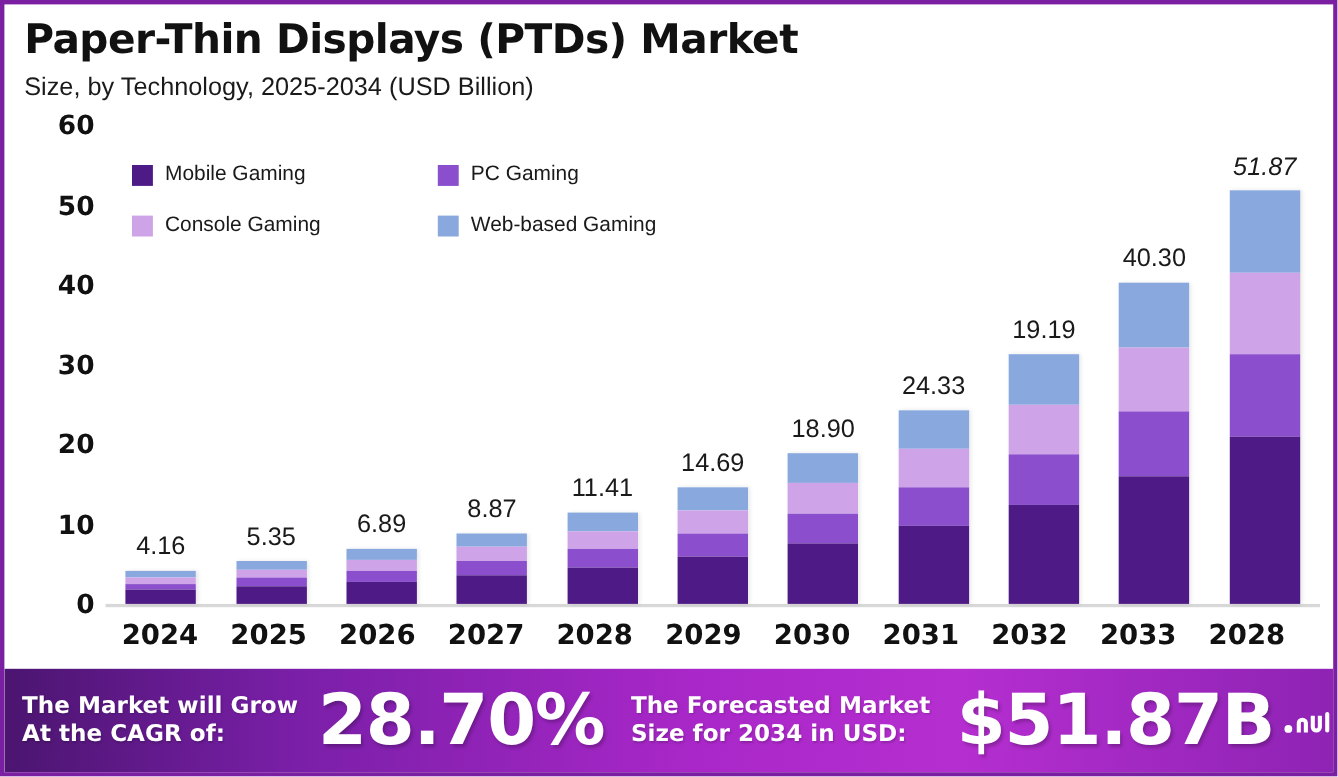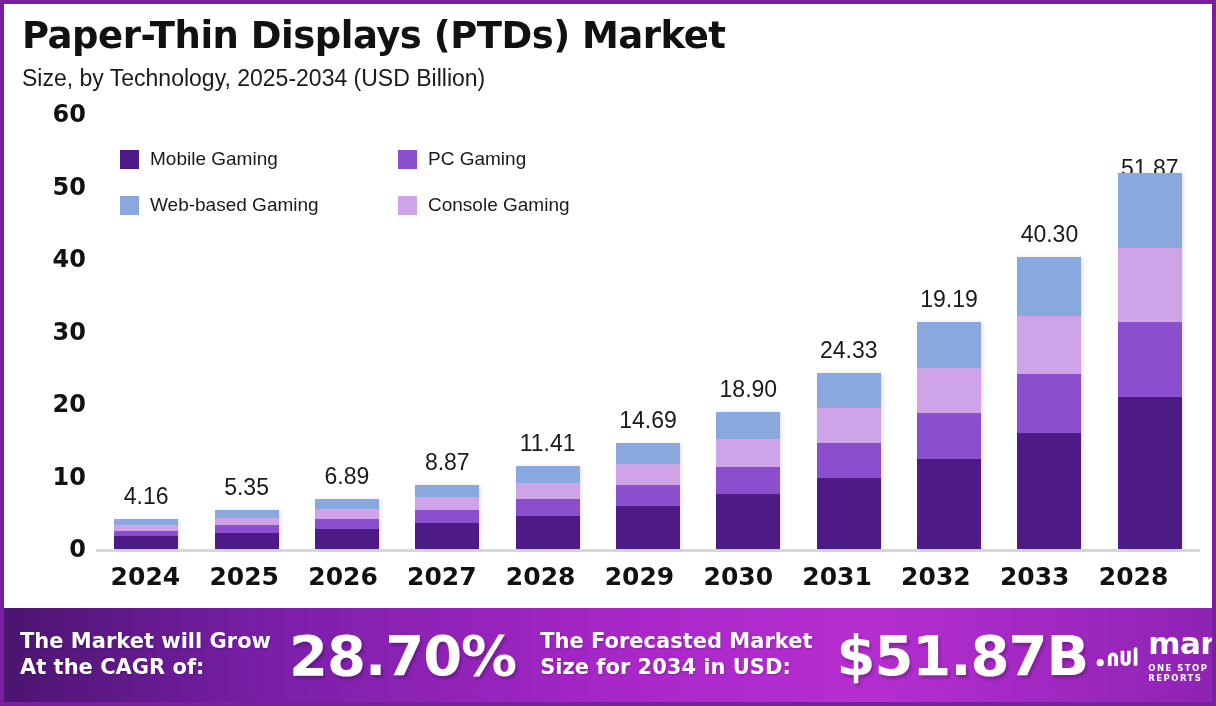--- a/index.html
+++ b/index.html
@@ -181,21 +181,21 @@
   .banner-caption {
     font-family: "DejaVu Sans", sans-serif;
     font-size: 21px;
     font-weight: bold;
     line-height: 1.22;
     text-shadow: 1px 1px 2px rgba(0,0,0,0.18);
   }
   .banner-caption .l2 { display: block; }
   .banner-value {
     font-family: "DejaVu Sans", sans-serif;
-    font-size: 56px;
+    font-size: 64px;
     font-weight: bold;
     letter-spacing: -1px;
     text-shadow: 2px 3px 3px rgba(0,0,0,0.22);
   }
   .cagr-caption { margin-left: 16px; }
   .cagr-value { margin-left: 18px; }
   .forecast-caption { margin-left: 24px; }
   .forecast-value { margin-left: 24px; }
 
   .logo {
@@ -235,26 +235,26 @@
   <div class="legend" id="legend">
       <div class="legend-item">
         <span class="legend-swatch" style="background: rgb(78, 26, 133);"></span>
         <span class="legend-label">Mobile Gaming</span>
       </div>
       <div class="legend-item">
         <span class="legend-swatch" style="background: rgb(139, 78, 204);"></span>
         <span class="legend-label">PC Gaming</span>
       </div>
       <div class="legend-item">
+        <span class="legend-swatch" style="background: rgb(206, 163, 232);"></span>
+        <span class="legend-label">Console Gaming</span>
+      </div>
+      <div class="legend-item">
         <span class="legend-swatch" style="background: rgb(137, 168, 222);"></span>
         <span class="legend-label">Web-based Gaming</span>
-      </div>
-      <div class="legend-item">
-        <span class="legend-swatch" style="background: rgb(206, 163, 232);"></span>
-        <span class="legend-label">Console Gaming</span>
       </div>
     </div>
 
   <div class="plot-wrap">
     <div class="y-axis" id="y-axis">
         <div class="y-tick" style="top: 435px;">0</div>
         <div class="y-tick" style="top: 362.5px;">10</div>
         <div class="y-tick" style="top: 290px;">20</div>
         <div class="y-tick" style="top: 217.5px;">30</div>
         <div class="y-tick" style="top: 145px;">40</div>
@@ -347,21 +347,21 @@
           <div class="bar-group">
             <div class="bar-total" style="bottom: 301.175px;">40.30</div>
             <div class="bar-stack" style="height: 292.175px;">
               <div class="bar-seg" style="height: 20.0993%; background: rgb(137, 168, 222);"></div>
               <div class="bar-seg" style="height: 20.0993%; background: rgb(206, 163, 232);"></div>
               <div class="bar-seg" style="height: 20.0993%; background: rgb(139, 78, 204);"></div>
               <div class="bar-seg" style="height: 39.7022%; background: rgb(78, 26, 133);"></div>
             </div>
           </div>
           <div class="bar-group">
-            <div class="bar-total" style="bottom: 367px;">51.87</div>
+            <div class="bar-total" style="bottom: 384px; font-style: italic;">51.87</div>
             <div class="bar-stack" style="height: 376.057px;">
               <div class="bar-seg" style="height: 19.8381%; background: rgb(137, 168, 222);"></div>
               <div class="bar-seg" style="height: 19.8381%; background: rgb(206, 163, 232);"></div>
               <div class="bar-seg" style="height: 19.8381%; background: rgb(139, 78, 204);"></div>
               <div class="bar-seg" style="height: 40.4858%; background: rgb(78, 26, 133);"></div>
             </div>
           </div>
         </div>
     </div>
     <div class="x-axis" id="x-axis">

